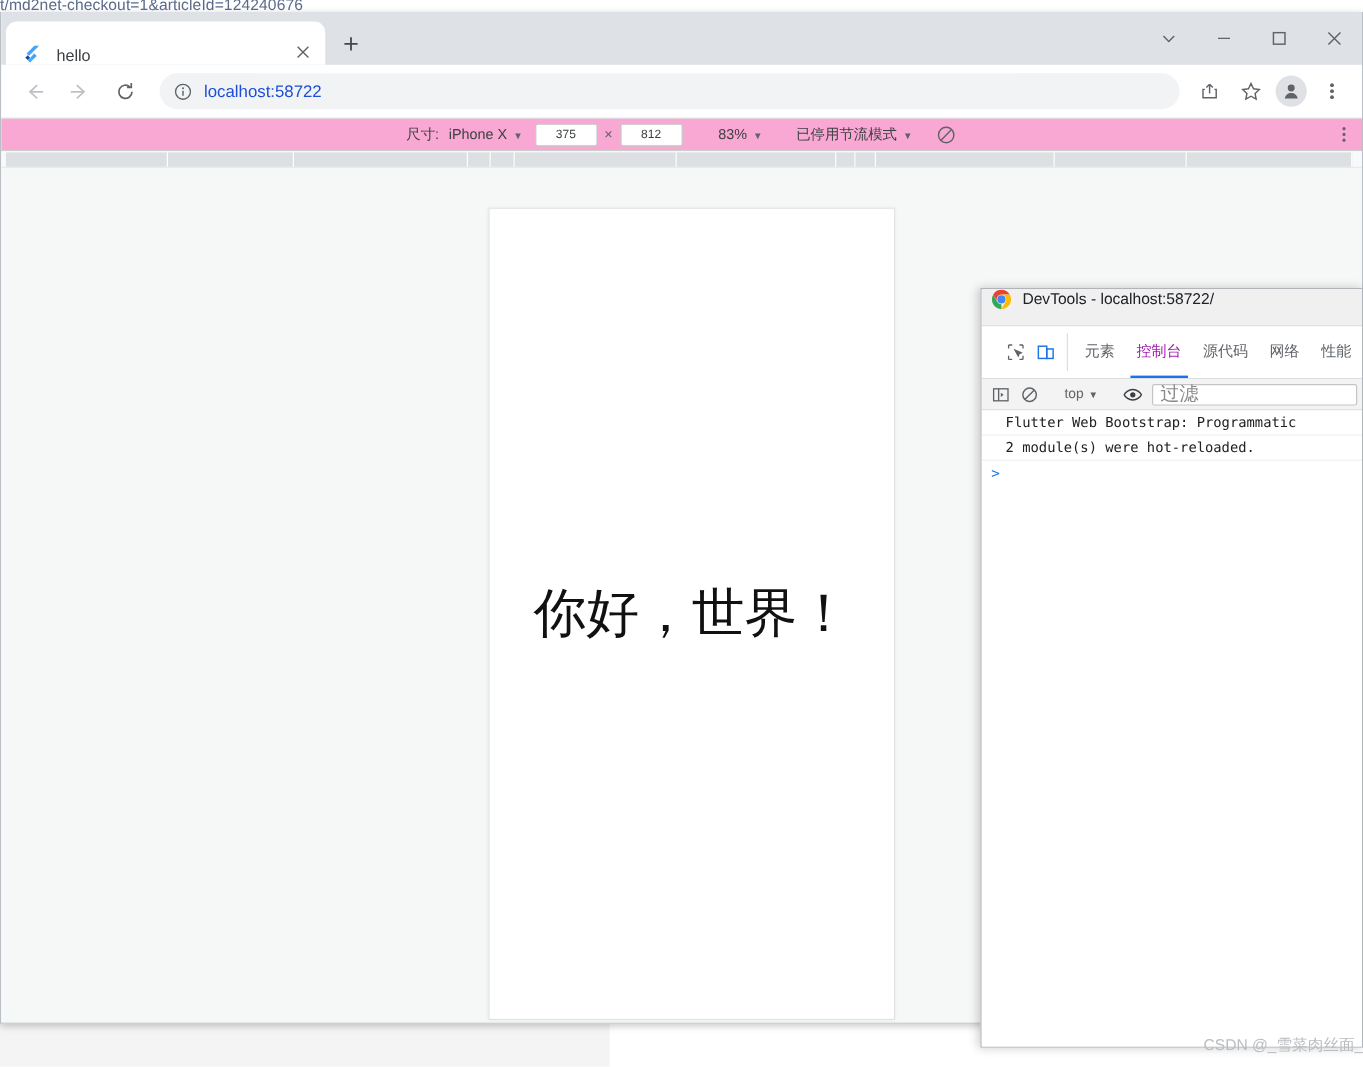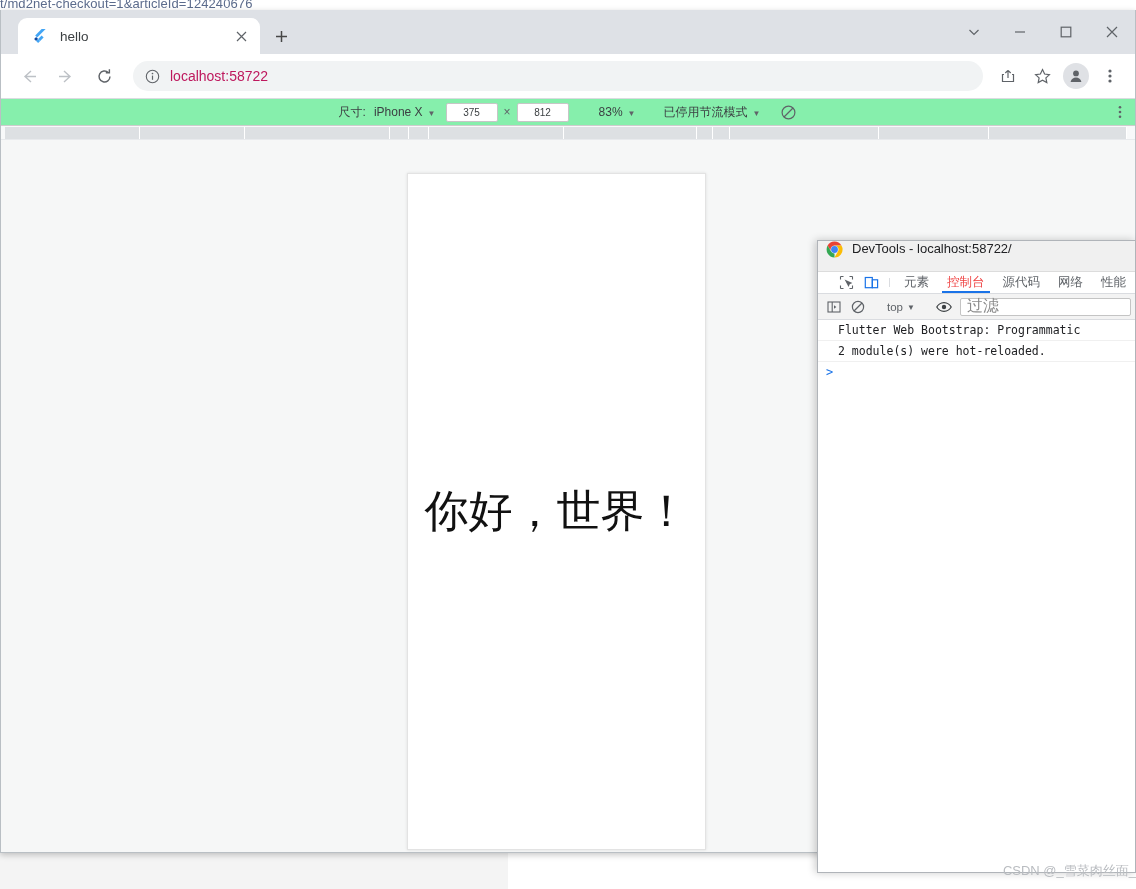--- a/index.html
+++ b/index.html
@@ -32,23 +32,23 @@
     box-shadow: 0 2px 6px rgba(0,0,0,.22);
     overflow: hidden;
   }
 
   
   .tabstrip {
     position: relative; height: 44px; background: #dee1e6;
     display: flex; align-items: flex-end;
   }
   .tab {
-    position: relative; margin-left: 17px; width: 242px; height: 36px;
+    position: relative; margin-left: 4px; width: 266px; height: 36px;
     background: #ffffff; border-radius: 9px 9px 0 0;
-    display: flex; align-items: center; padding: 0 8px 0 12px;
+    display: flex; align-items: flex-end; padding: 0 8px 0 12px;
   }
   .tab .favicon { width: 18px; height: 18px; flex: 0 0 18px; display:flex; align-items:center; justify-content:center; }
   .tab .tab-title {
     flex: 1 1 auto; margin-left: 12px; font-size: 13.5px; color: #3c4043;
     white-space: nowrap; overflow: hidden; text-overflow: ellipsis;
   }
   .tab .tab-close {
     width: 22px; height: 22px; flex: 0 0 22px; border-radius: 50%;
     display: flex; align-items: center; justify-content: center;
     color: #5f6368; font-size: 15px; line-height: 1;
@@ -77,34 +77,34 @@
   .nav-btn.disabled { color: #bdc1c6; }
   .omnibox {
     flex: 1 1 auto; height: 30px; margin: 0 8px 0 10px;
     background: #f1f3f4; border-radius: 15px;
     display: flex; align-items: center; padding: 0 10px;
   }
   .omnibox .info-icon {
     width: 18px; height: 18px; flex: 0 0 18px; margin-right: 9px;
     display: flex; align-items: center; justify-content: center; color: #5f6368;
   }
-  .omnibox .url { font-size: 14px; color: #be185d; white-space: nowrap; }
+  .omnibox .url { font-size: 14px; color: #1d4ed8; white-space: nowrap; }
   .tb-icon {
     width: 30px; height: 30px; margin: 0 2px; border-radius: 50%;
     display: flex; align-items: center; justify-content: center; color: #5f6368;
   }
   .profile-avatar {
     width: 26px; height: 26px; margin: 0 4px; border-radius: 50%;
     background: #dfe1e5; display: flex; align-items: center; justify-content: center;
     color: #5f6368;
   }
 
   
   .device-toolbar {
-    height: 27px; background: #86efac; border-bottom: 1px solid #cdcdcd;
+    height: 27px; background: #f9a8d4; border-bottom: 1px solid #cdcdcd;
     display: flex; justify-content: center;
     position: relative; font-size: 12px; color: #3c4043;
   }
   .dt-inner { display: flex; align-items: center; gap: 0px; }
   .dt-label { margin-right: 4px; }
   .dt-select {
     display: flex; align-items: center; gap: 5px; padding: 2px 4px; color: #3c4043;
   }
   .dt-caret { font-size: 8px; color: #5f6368; position: relative; top: 1px; }
   .dt-input {
@@ -131,21 +131,21 @@
     border-right: 1px solid #ffffff;
   }
 
   
   .viewport-area {
     position: relative; height: 716px; background: #f6f7f7;
     overflow: hidden;
   }
   .device-frame {
     position: absolute; left: 406px; top: 33px;
-    width: 299px; height: 677px;
+    width: 339px; height: 677px;
     background: #ffffff;
     border: 1px solid #e3e3e3;
     box-shadow: 0 0 3px rgba(0,0,0,.10);
     display: flex; align-items: center; justify-content: center;
   }
   .hello-text {
     font-size: 44px; color: #111111; letter-spacing: 0px;
     font-family: "DejaVu Sans", "Liberation Sans", sans-serif;
     white-space: nowrap;
   }
@@ -158,33 +158,33 @@
     overflow: hidden;
   }
   .dv-titlebar {
     height: 31px; background: #f0f0f0; border-bottom: 1px solid #dcdcdc;
     display: flex; padding-left: 8px;
   }
   .dv-chrome-logo { width: 17px; height: 17px; flex: 0 0 17px; }
   .dv-title { margin-left: 9px; font-size: 13px; color: #202124; white-space: nowrap; }
 
   .dv-tabbar {
-    height: 22px; background: #ffffff; border-bottom: 1px solid #dadce0;
+    height: 44px; background: #ffffff; border-bottom: 1px solid #dadce0;
     display: flex; align-items: stretch; padding-left: 16px;
   }
   .dv-tool-icon {
     width: 26px; display: flex; align-items: center; justify-content: center; color: #5f6368;
   }
   .dv-tool-icon.active { color: #1a73e8; }
   .dv-divider { width: 1px; background: #dadce0; margin: 6px 5px; }
   .dv-tab {
     display: flex; align-items: center; padding: 0 9px;
     font-size: 12.5px; color: #5f6368; position: relative; white-space: nowrap;
   }
-  .dv-tab.active { color: #ef4444; }
+  .dv-tab.active { color: #a21caf; }
   .dv-tab.active::after {
     content: ""; position: absolute; left: 4px; right: 4px; bottom: 0;
     height: 2px; background: #1a73e8;
   }
 
   .dv-consolebar {
     height: 26px; background: #f3f3f3; border-bottom: 1px solid #dadce0;
     display: flex; align-items: center; padding-left: 4px;
   }
   .cb-icon { width: 24px; display: flex; align-items: center; justify-content: center; color: #5f6368; }

